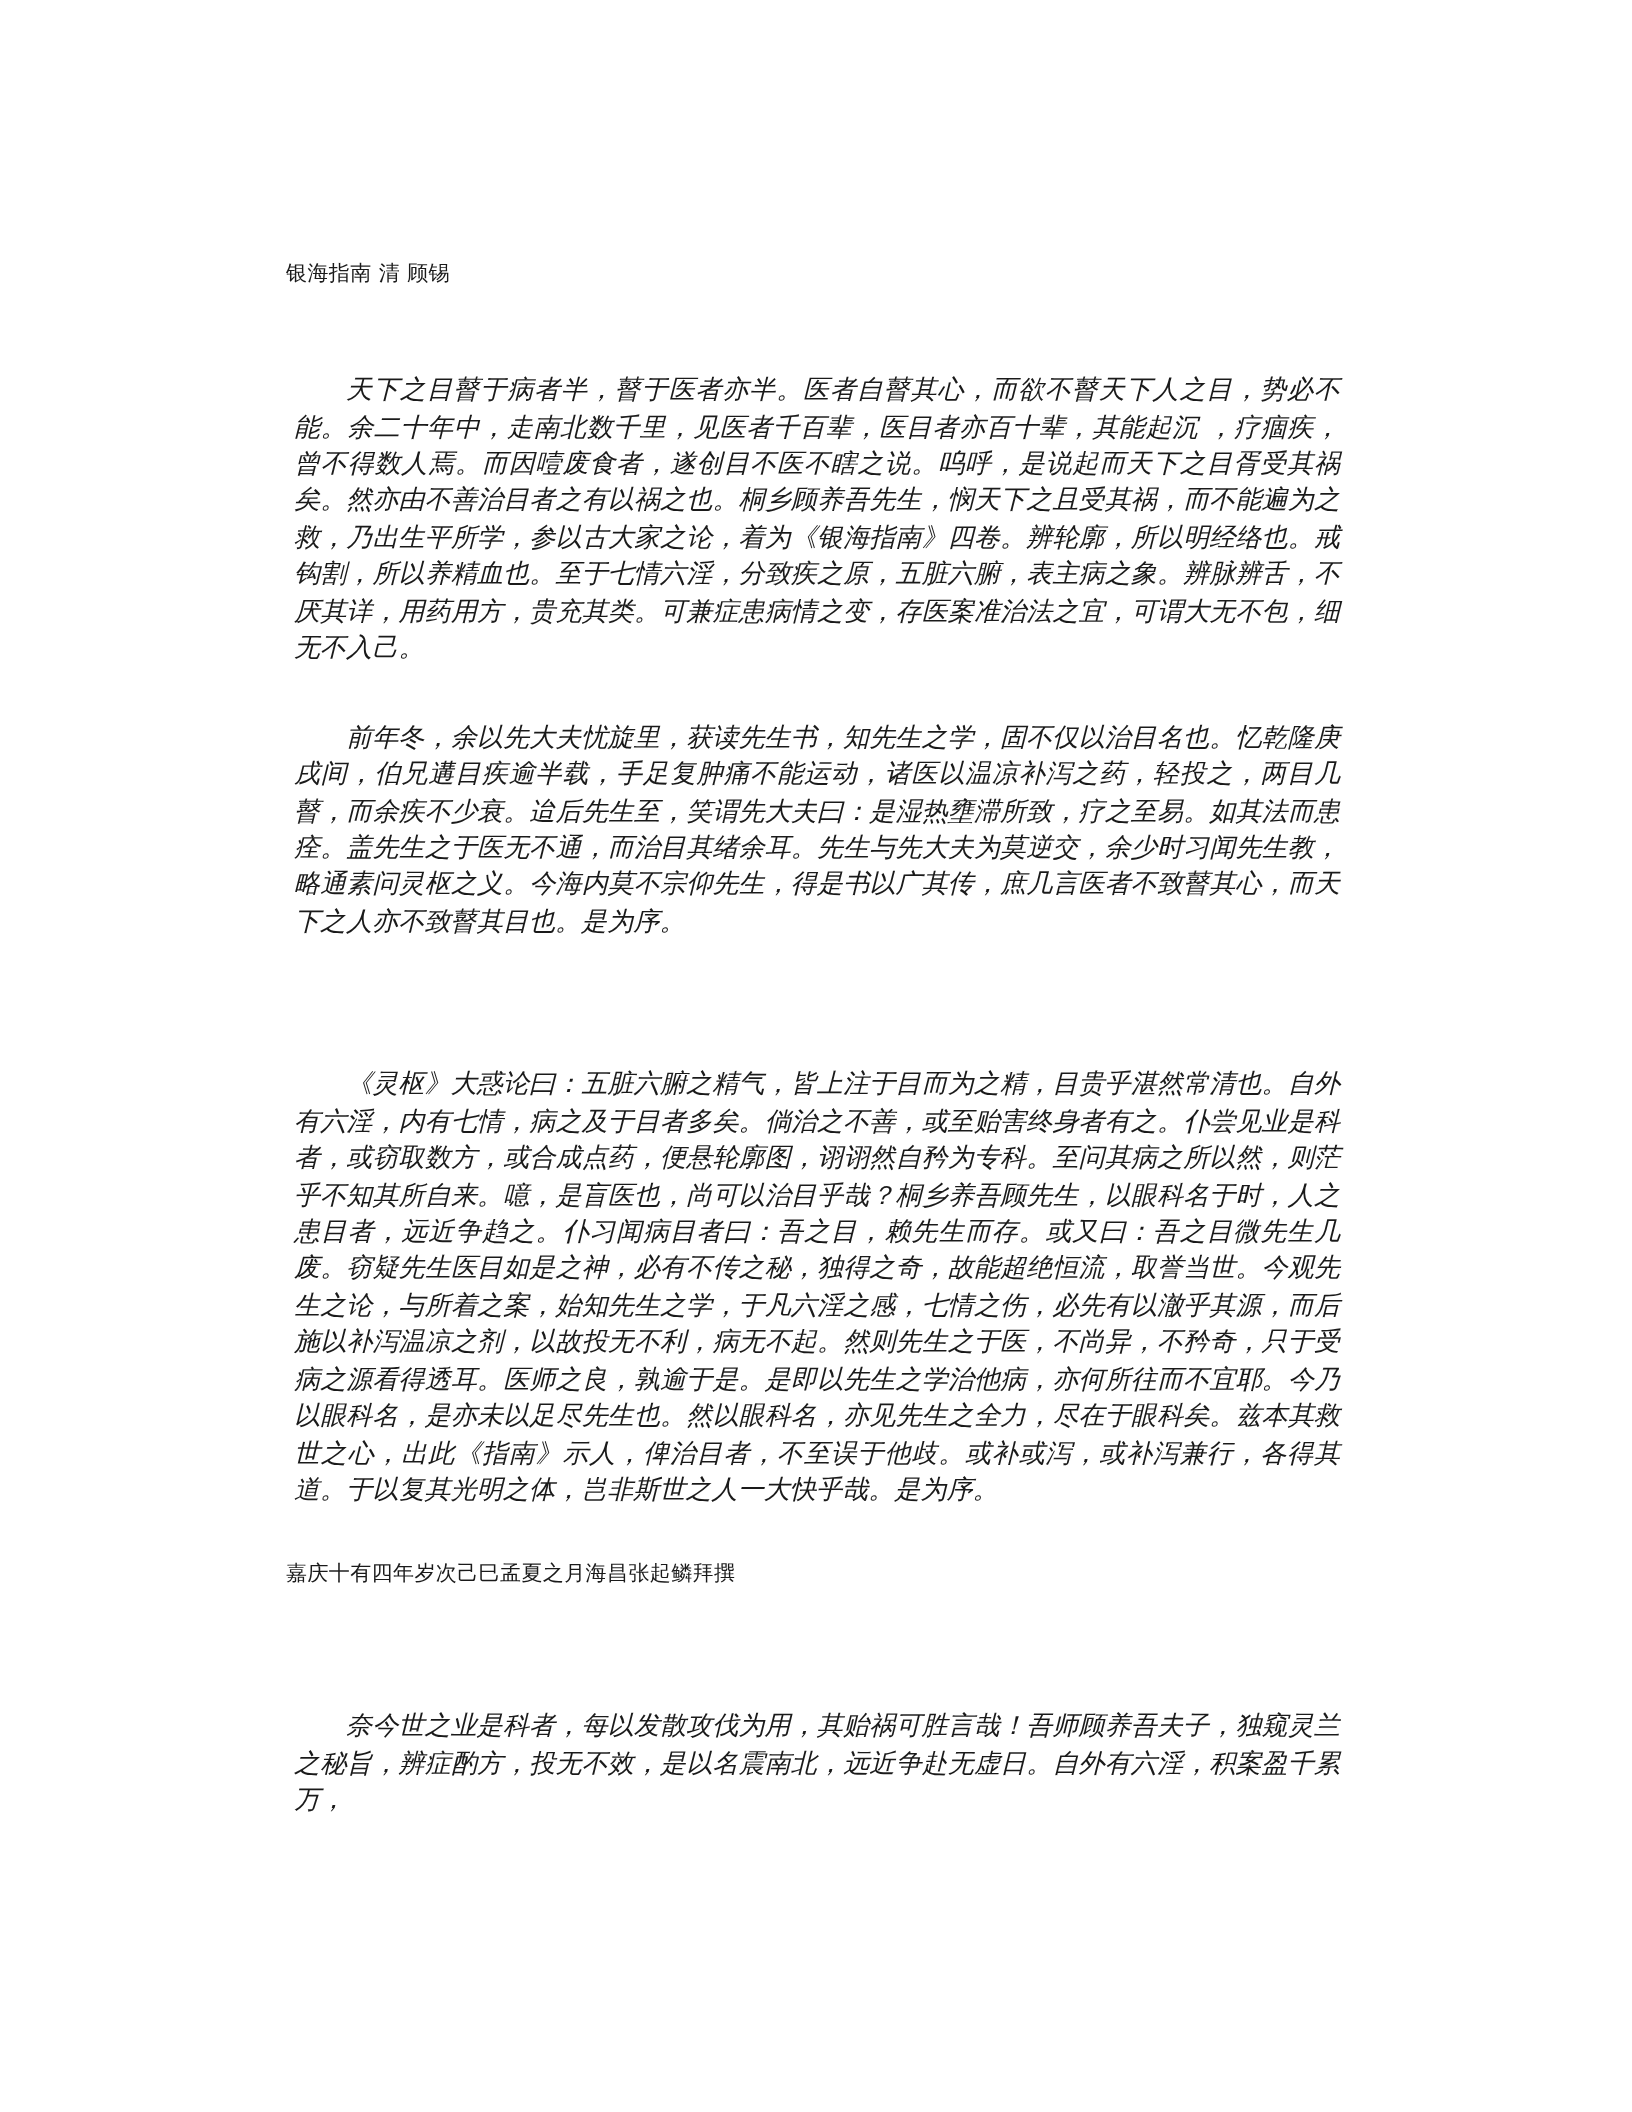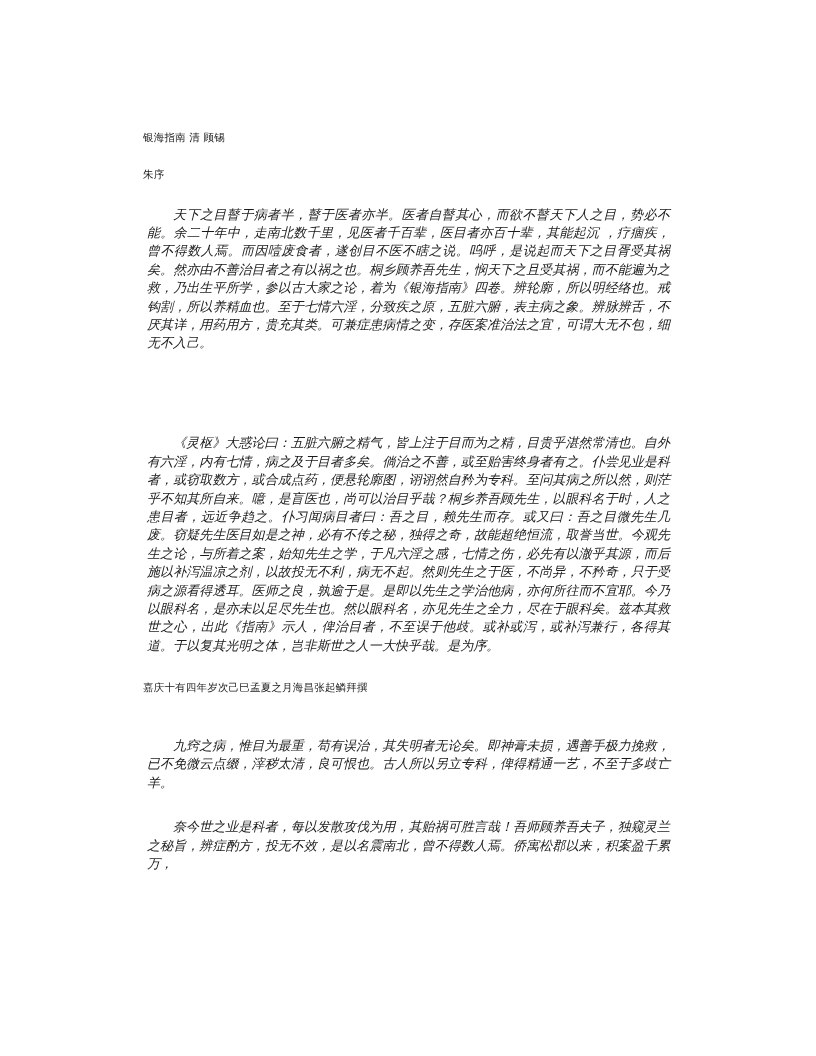--- a/index.html
+++ b/index.html
@@ -53,40 +53,39 @@
 </style>
 </head>
 <body>
 
 <div class="page">
   <div class="content">
 
     <div class="heading-line">银海指南  清  顾锡</div>
     <div class="spacer"></div>
 
-    <div class="heading-line">朱序</div>
     <div class="spacer"></div>
 
     <div class="para">天下之目瞽于病者半，瞽于医者亦半。医者自瞽其心，而欲不瞽天下人之目，势必不能。余二十年中，走南北数千里，见医者千百辈，医目者亦百十辈，其能起沉 ，疗痼疾，曾不得数人焉。而因噎废食者，遂创目不医不瞎之说。呜呼，是说起而天下之目胥受其祸矣。然亦由不善治目者之有以祸之也。桐乡顾养吾先生，悯天下之且受其祸，而不能遍为之救，乃出生平所学，参以古大家之论，着为《银海指南》四卷。辨轮廓，所以明经络也。戒钩割，所以养精血也。至于七情六淫，分致疾之原，五脏六腑，表主病之象。辨脉辨舌，不厌其详，用药用方，贵充其类。可兼症患病情之变，存医案准治法之宜，可谓大无不包，细无不入己。</div>
     <div class="spacer"></div>
 
+    <div class="para">前年冬，余以先大夫忧旋里，获读先生书，知先生之学，固不仅以治目名也。忆乾隆庚戌间，伯兄遘目疾逾半载，手足复肿痛不能运动，诸医以温凉补泻之药，轻投之，两目几瞽，而余疾不少衰。迨后先生至，笑谓先大夫曰：是湿热壅滞所致，疗之至易。如其法而患痊。盖先生之于医无不通，而治目其绪余耳。先生与先大夫为莫逆交，余少时习闻先生教，略通素问灵枢之义。今海内莫不宗仰先生，得是书以广其传，庶几言医者不致瞽其心，而天下之人亦不致瞽其目也。是为序。</div>
     <div class="spacer"></div>
 
     <div class="spacer"></div>
 
     <div class="spacer"></div>
 
     <div class="para">《灵枢》大惑论曰：五脏六腑之精气，皆上注于目而为之精，目贵乎湛然常清也。自外有六淫，内有七情，病之及于目者多矣。倘治之不善，或至贻害终身者有之。仆尝见业是科者，或窃取数方，或合成点药，便悬轮廓图，诩诩然自矜为专科。至问其病之所以然，则茫乎不知其所自来。噫，是盲医也，尚可以治目乎哉？桐乡养吾顾先生，以眼科名于时，人之患目者，远近争趋之。仆习闻病目者曰：吾之目，赖先生而存。或又曰：吾之目微先生几废。窃疑先生医目如是之神，必有不传之秘，独得之奇，故能超绝恒流，取誉当世。今观先生之论，与所着之案，始知先生之学，于凡六淫之感，七情之伤，必先有以澈乎其源，而后施以补泻温凉之剂，以故投无不利，病无不起。然则先生之于医，不尚异，不矜奇，只于受病之源看得透耳。医师之良，孰逾于是。是即以先生之学治他病，亦何所往而不宜耶。今乃以眼科名，是亦未以足尽先生也。然以眼科名，亦见先生之全力，尽在于眼科矣。兹本其救世之心，出此《指南》示人，俾治目者，不至误于他歧。或补或泻，或补泻兼行，各得其道。于以复其光明之体，岂非斯世之人一大快乎哉。是为序。</div>
     <div class="spacer"></div>
 
     <div class="heading-line">嘉庆十有四年岁次己巳孟夏之月海昌张起鳞拜撰</div>
     <div class="spacer"></div>
 
     <div class="spacer"></div>
 
-    <div class="para">九窍之病，惟目为最重，苟有误治，其失明者无论矣。即神膏未损，遇善手极力挽救，已不免微云点缀，滓秽太清，良可恨也。古人所以另立专科，俾得精通一艺，不至于多歧亡羊。</div>
     <div class="spacer"></div>
 
-    <div class="para">奈今世之业是科者，每以发散攻伐为用，其贻祸可胜言哉！吾师顾养吾夫子，独窥灵兰之秘旨，辨症酌方，投无不效，是以名震南北，曾不得数人焉。侨寓松郡以来，积案盈千累万，</div>
+    <div class="para">奈今世之业是科者，每以发散攻伐为用，其贻祸可胜言哉！吾师顾养吾夫子，独窥灵兰之秘旨，辨症酌方，投无不效，是以名震南北，远近争赴无虚日。自外有六淫，积案盈千累万，</div>
 
   </div>
 
 </div>
 
 </body></html>

